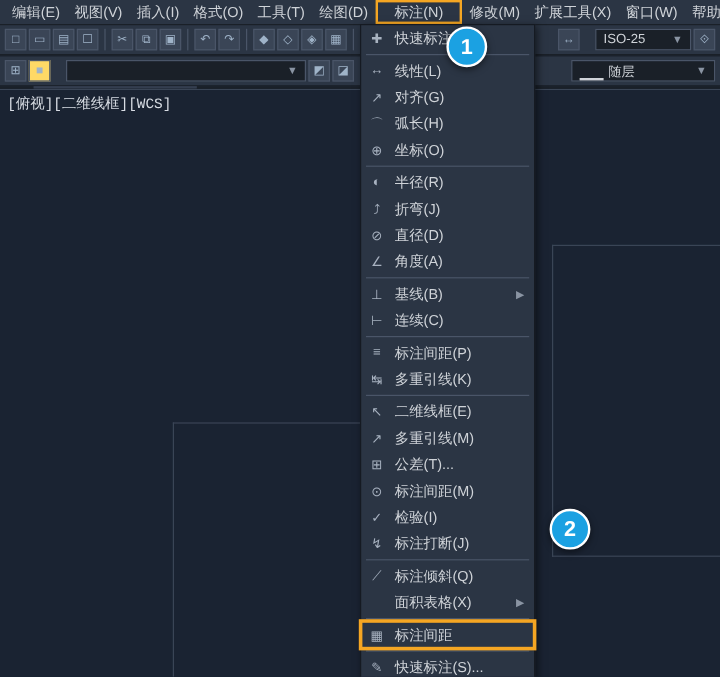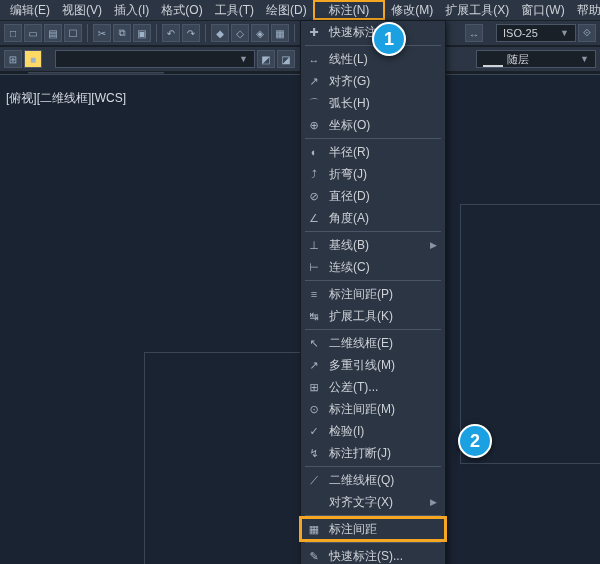--- a/index.html
+++ b/index.html
@@ -90,24 +90,24 @@
   .tab .doc-ico { width:12px; height:12px; background:#4ec9b0; display:inline-block; }
   .tab .close { color: #cfd3d8; font-size: 13px; cursor: default; }
   .canvas-area {
     position: absolute;
     top: 74px; left: 0; right: 0; bottom: 0;
     background: #1a2332;
     overflow: hidden;
   }
   .viewport-label {
     position: absolute;
-    left: 6px; top: 16px;
+    left: 6px; top: 4px;
     color: #d8dde4;
     font-size: 12px;
-    font-family: Liberation Sans, sans-serif;
+    font-family: Liberation Mono, monospace;
   }
   .rect-line {
     position: absolute;
     background: none;
     border: 1px solid #3a4556;
   }
   .dropdown {
     position: absolute;
     left: 300px;
     top: 20px;
@@ -292,21 +292,21 @@
       <span class="dicon">⊢</span>
       <span>连续(C)</span>
     </div>
     <div class="dsep"></div>
     <div class="drow">
       <span class="dicon">≡</span>
       <span>标注间距(P)</span>
     </div>
     <div class="drow">
       <span class="dicon">↹</span>
-      <span>扩展工具(K)</span>
+      <span>多重引线(K)</span>
     </div>
     <div class="dsep"></div>
     <div class="drow">
       <span class="dicon">↖</span>
       <span>二维线框(E)</span>
     </div>
     <div class="drow">
       <span class="dicon">↗</span>
       <span>多重引线(M)</span>
     </div>
@@ -322,25 +322,25 @@
       <span class="dicon">✓</span>
       <span>检验(I)</span>
     </div>
     <div class="drow">
       <span class="dicon">↯</span>
       <span>标注打断(J)</span>
     </div>
     <div class="dsep"></div>
     <div class="drow">
       <span class="dicon">⟋</span>
-      <span>二维线框(Q)</span>
+      <span>标注倾斜(Q)</span>
     </div>
     <div class="drow">
       <span class="dicon"></span>
-      <span>对齐文字(X)</span>
+      <span>面积表格(X)</span>
       <span class="arrow">▶</span>
     </div>
     <div class="dsep"></div>
     <div class="drow highlight">
       <span class="dicon">▦</span>
       <span>标注间距</span>
     </div>
     <div class="dsep"></div>
     <div class="drow">
       <span class="dicon">✎</span>

